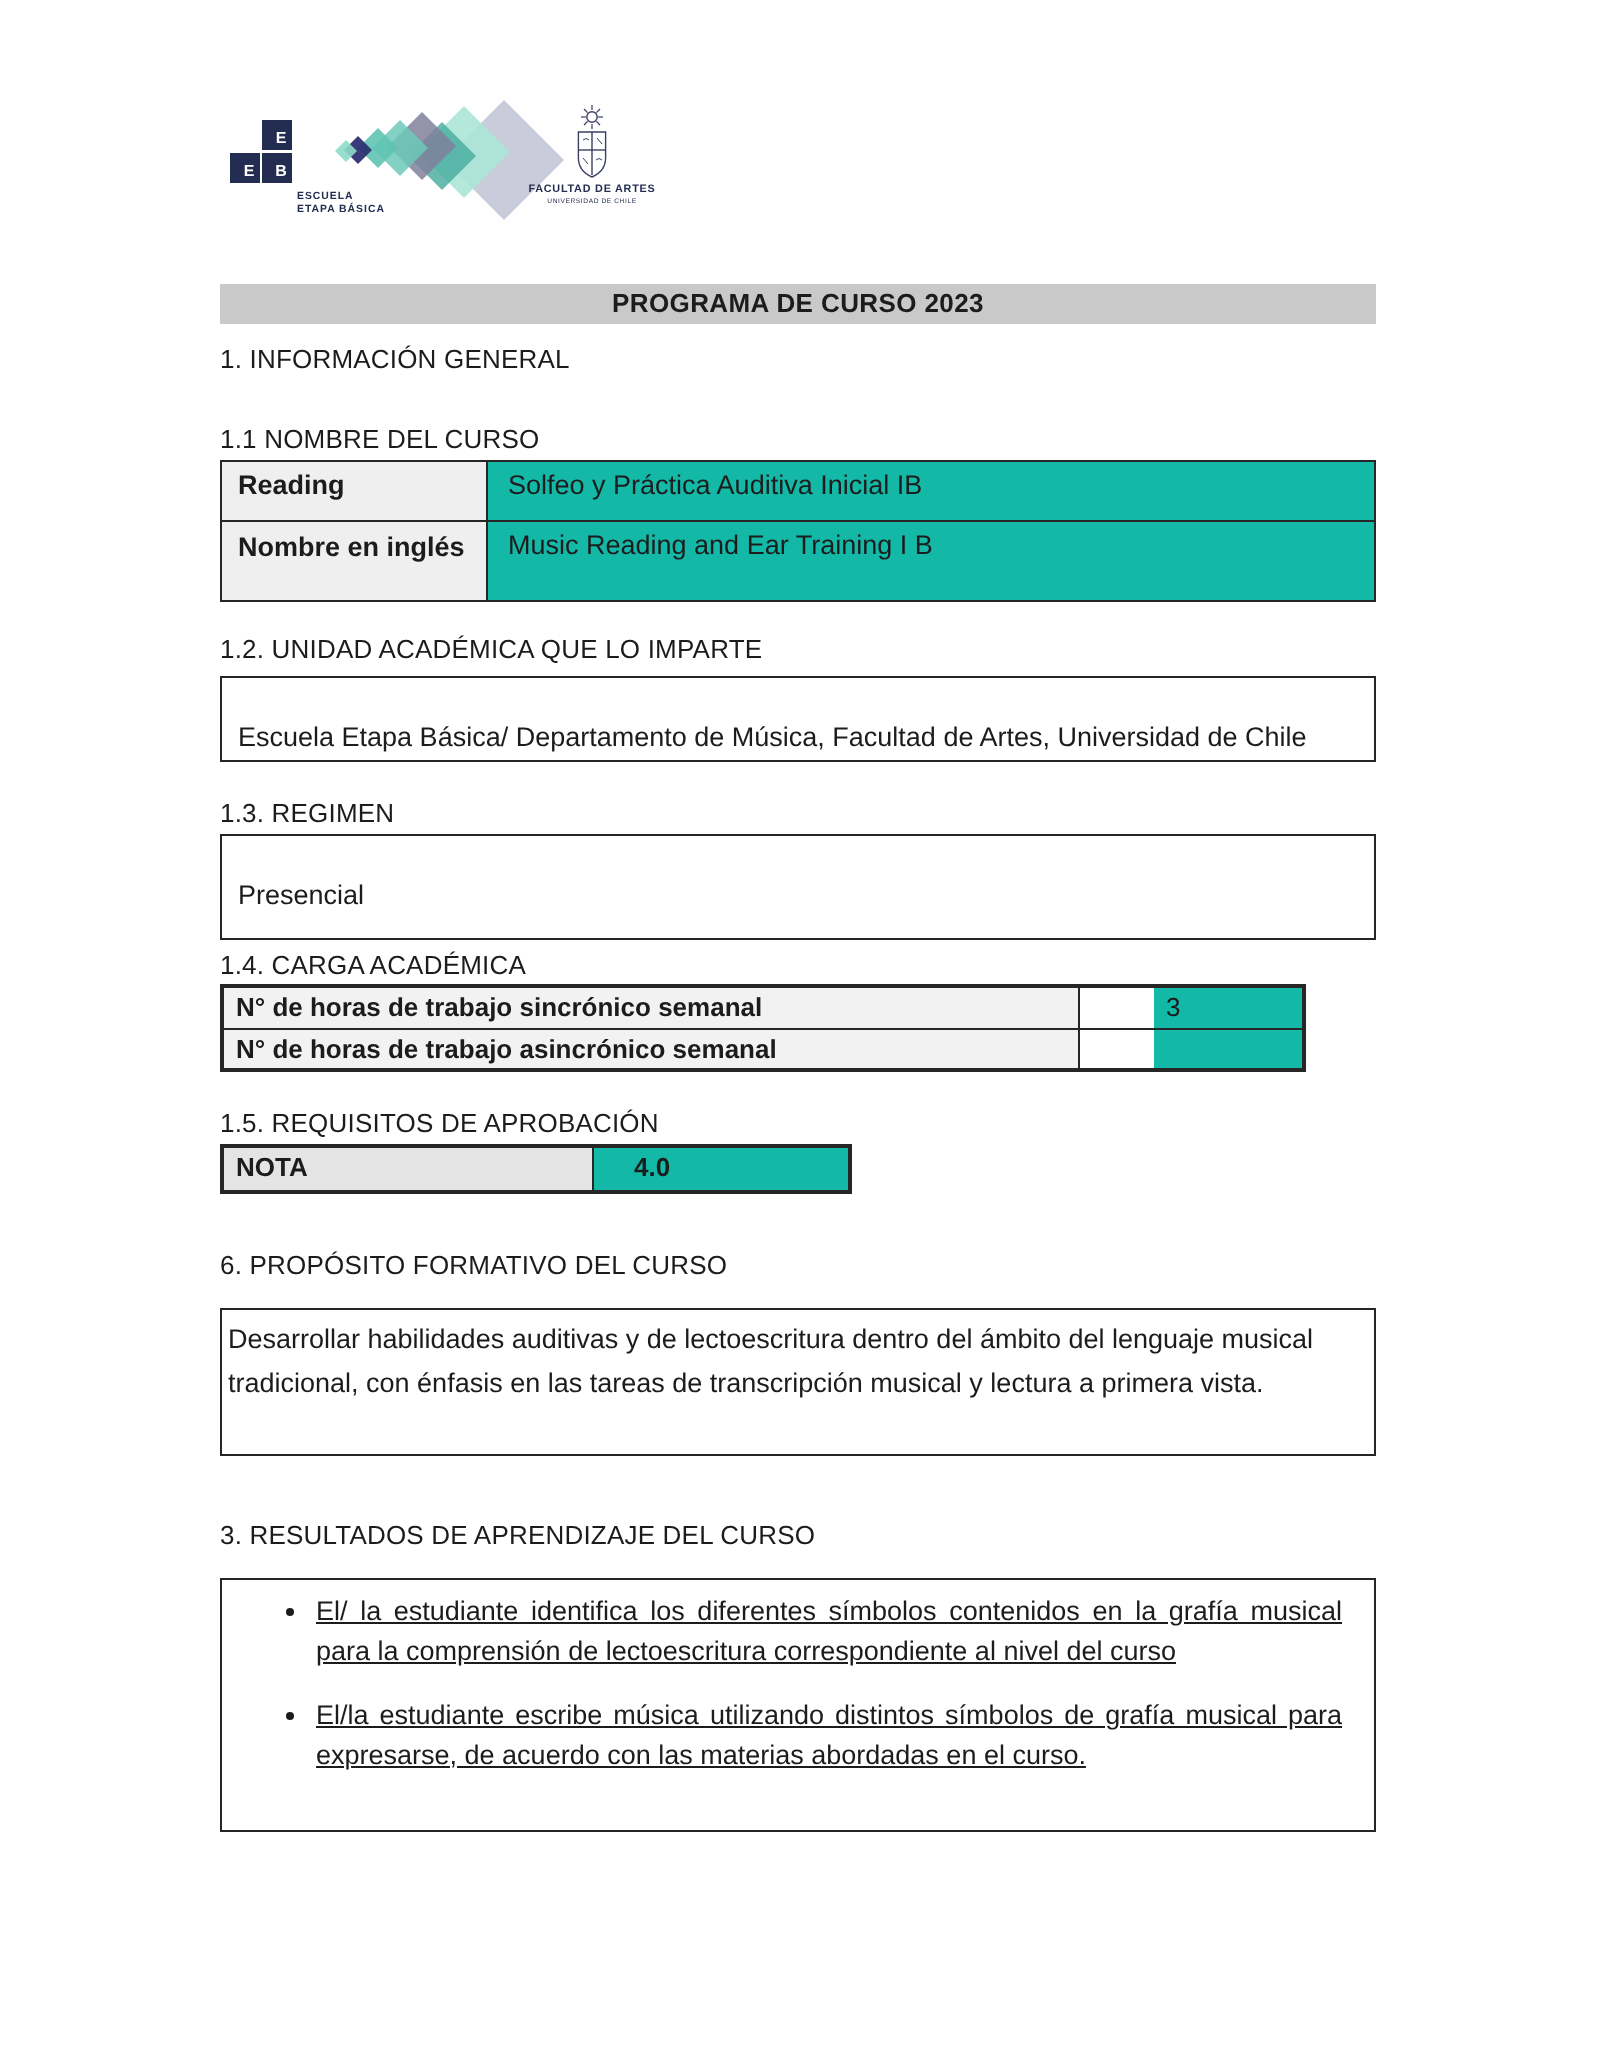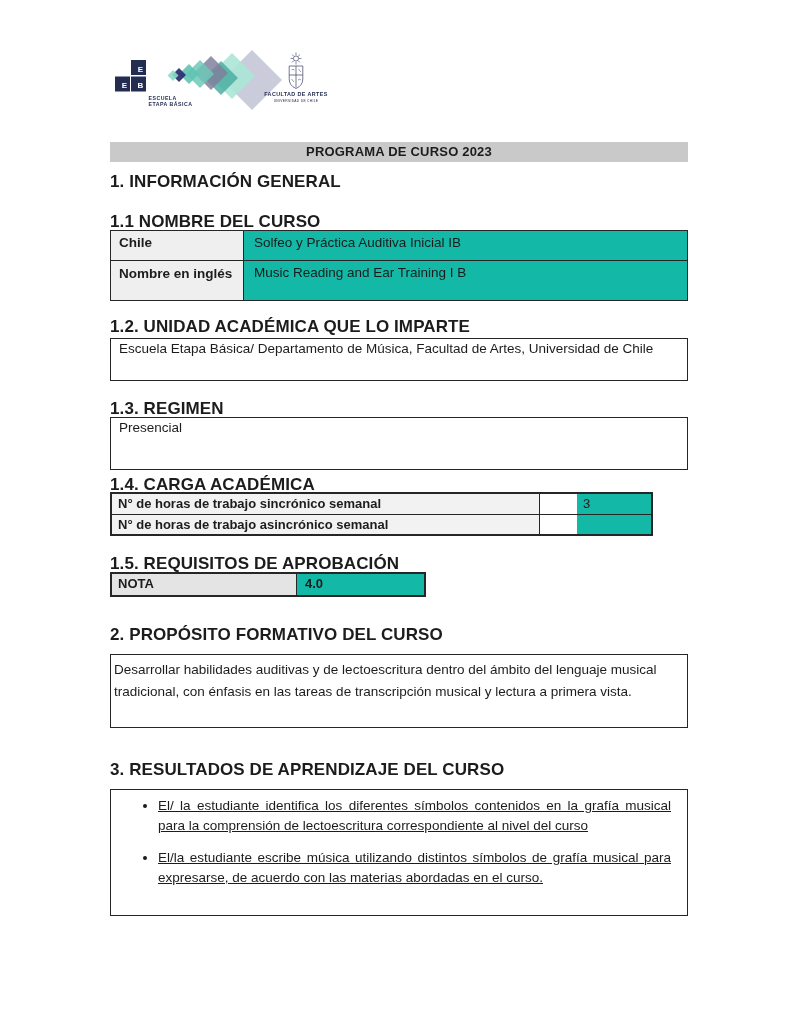--- a/index.html
+++ b/index.html
@@ -21,30 +21,30 @@
   
   .title-bar {
     left: 110px; top: 142px; width: 578px; height: 20px;
     background: #c9c9c9;
     font-size: 13px; font-weight: bold; line-height: 20px;
     text-align: center; letter-spacing: 0.2px;
   }
 
   
   .h {
-    font-size: 17px; font-weight: bold; letter-spacing: 0.1px;
+    font-size: 13px; font-weight: normal; letter-spacing: 0.1px;
     white-space: nowrap; left: 110px;
   }
 
   
   .box {
     left: 110px; width: 578px;
     border: 1.5px solid #262626;
     font-size: 13.5px; line-height: 19.5px;
-    padding: 0 8px;
+    padding: 20px 8px;
     background: #ffffff;
   }
 
   
   .tbl { left: 110px; border: 1.5px solid #262626; background: #fff; }
   .tbl .row { display: flex; }
   .tbl .row + .row { border-top: 1.5px solid #262626; }
   .cell-label {
     background: #efefef; font-weight: bold;
     border-right: 1.5px solid #262626;
@@ -56,21 +56,21 @@
   .tbl-wide .cell-label { width: 133px; }
 
   .tbl-carga { width: 543px; border-width: 2px; top: 492px; }
   .tbl-carga .row { height: 20px; gap: 37px; }
   .tbl-carga .cell-label { width: 428px; background: #f2f2f2; padding: 1px 6px; font-size: 13px; line-height: 17px; }
   .tbl-carga .cell-value { padding: 1px 6px; font-size: 13px; line-height: 17px; }
 
   .tbl-nota { width: 316px; border-width: 2px; top: 572px; }
   .tbl-nota .row { height: 21px; }
   .tbl-nota .cell-label { width: 185px; background: #e4e4e4; padding: 2px 6px; font-size: 13px; line-height: 16px; }
-  .tbl-nota .cell-value { padding: 2px 8px; font-size: 13px; font-weight: bold; line-height: 16px; }
+  .tbl-nota .cell-value { padding: 2px 20px; font-size: 13px; font-weight: bold; line-height: 16px; }
 
   
   .box-bullets { top: 789px; height: 127px; padding: 0; text-decoration: underline; }
   .box-bullets ul { margin: 0; padding: 6px 16px 0 47px; }
   .box-bullets li {
     font-size: 13.5px; line-height: 19.5px;
     text-align: justify; margin-bottom: 13px;
   }
 </style>
 </head>
@@ -130,21 +130,21 @@
     </svg>
   </div>
 
   <div class="abs title-bar">PROGRAMA DE CURSO 2023</div>
 
   <div class="abs h" style="top:172px">1. INFORMACIÓN GENERAL</div>
 
   <div class="abs h" style="top:212px">1.1 NOMBRE DEL CURSO</div>
   <div class="abs tbl tbl-wide" style="top:230px">
     <div class="row" style="height:29px">
-      <div class="cell-label">Chile</div>
+      <div class="cell-label">Reading</div>
       <div class="cell-value">Solfeo y Práctica Auditiva Inicial IB</div>
     </div>
     <div class="row" style="height:40px">
       <div class="cell-label" style="line-height:17px">Nombre en inglés</div>
       <div class="cell-value">Music Reading and Ear Training I B</div>
     </div>
   </div>
 
   <div class="abs h" style="top:317px">1.2. UNIDAD ACADÉMICA QUE LO IMPARTE</div>
   <div class="abs box" style="top:338px;height:43px">Escuela Etapa Básica/ Departamento de Música, Facultad de Artes, Universidad de Chile</div>
@@ -165,21 +165,21 @@
   </div>
 
   <div class="abs h" style="top:554px">1.5. REQUISITOS DE APROBACIÓN</div>
   <div class="abs tbl tbl-nota">
     <div class="row">
       <div class="cell-label">NOTA</div>
       <div class="cell-value">4.0</div>
     </div>
   </div>
 
-  <div class="abs h" style="top:625px">2. PROPÓSITO FORMATIVO DEL CURSO</div>
+  <div class="abs h" style="top:625px">6. PROPÓSITO FORMATIVO DEL CURSO</div>
   <div class="abs box" style="top:654px;height:74px;line-height:21.5px;padding:4px 3px">Desarrollar habilidades auditivas y de lectoescritura dentro del ámbito del lenguaje musical tradicional, con énfasis en las tareas de transcripción musical y lectura a primera vista.</div>
 
   <div class="abs h" style="top:760px">3. RESULTADOS DE APRENDIZAJE DEL CURSO</div>
   <div class="abs box box-bullets">
     <ul>
       <li>El/ la estudiante identifica los diferentes símbolos contenidos en la grafía musical para la comprensión de lectoescritura correspondiente al nivel del curso</li>
       <li>El/la estudiante escribe música utilizando distintos símbolos de grafía musical para expresarse, de acuerdo con las materias abordadas en el curso.</li>
     </ul>
   </div>
 

